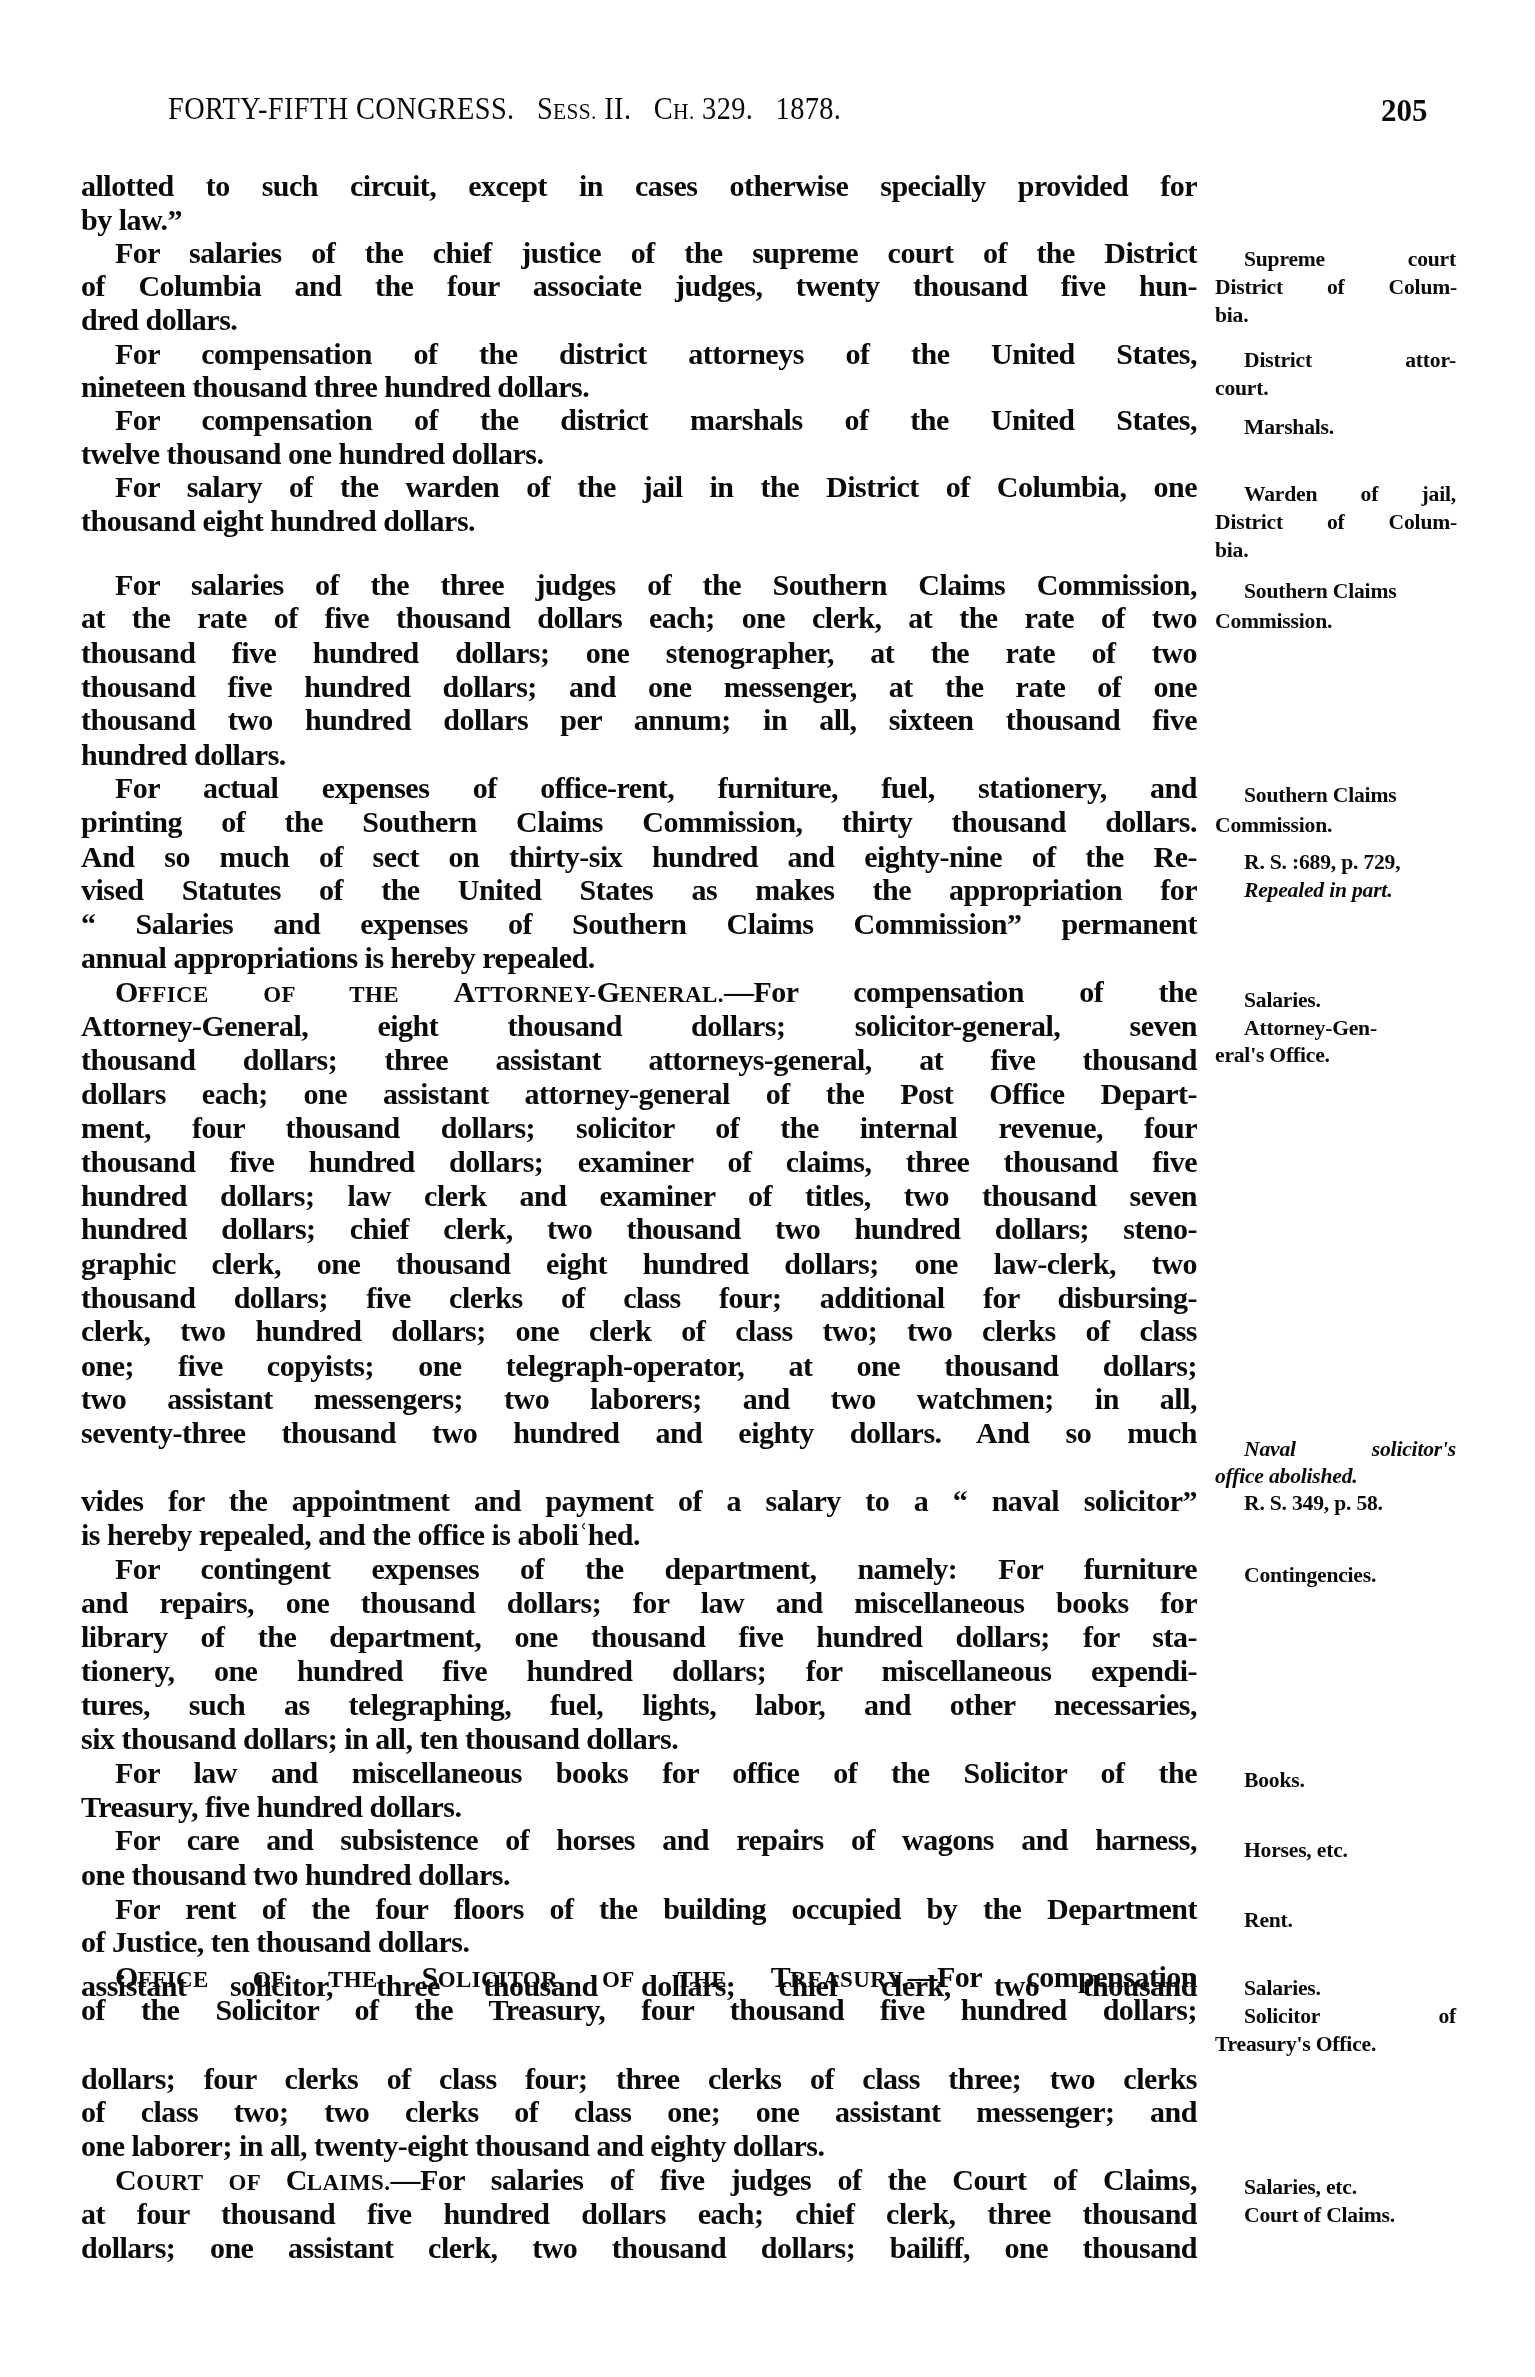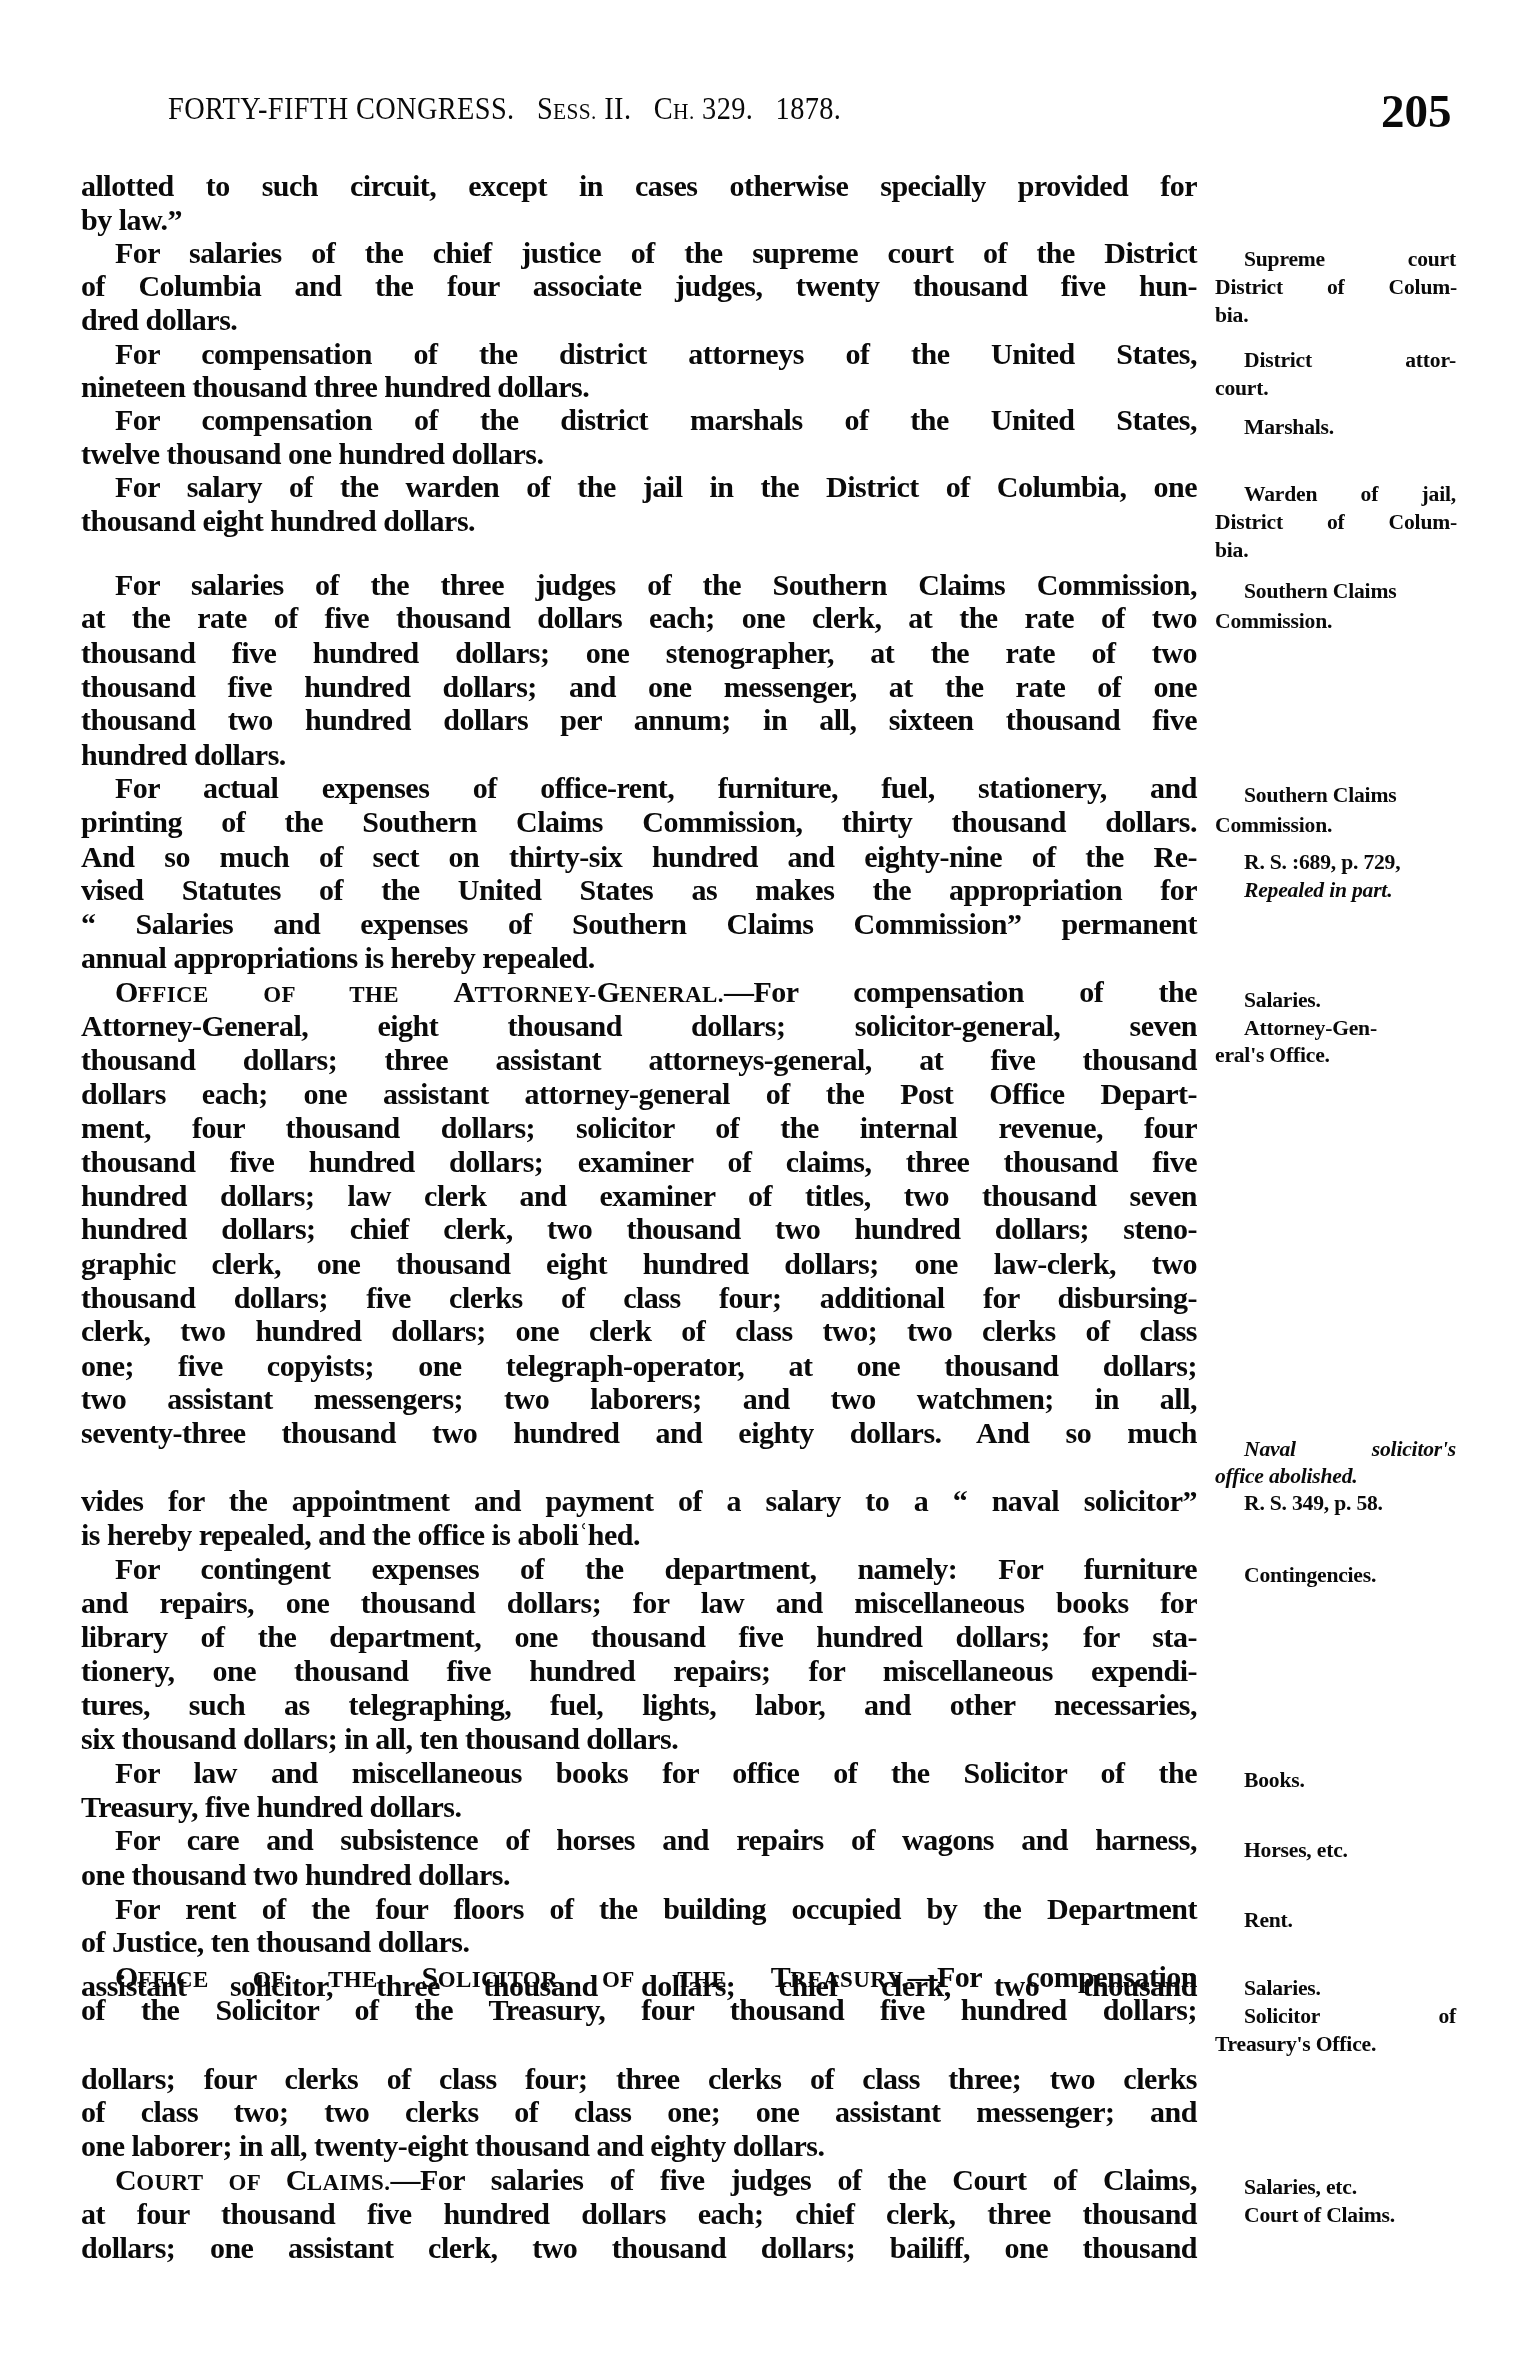--- a/index.html
+++ b/index.html
@@ -2,21 +2,21 @@
 <html style="font-size:13px"><head>
 <meta charset="utf-8">
 <style>
   html, body { margin:0; padding:0; background:#ffffff; }
   body { width:1536px; height:2377px; position:relative; overflow:hidden; color:#0a0a0a; }
   .page { position:absolute; left:0; top:0; width:1536px; height:2377px; background:#ffffff; }
   .hdr { position:absolute; top:90px; left:168px; width:933px; height:38px; font-family:"Liberation Serif","DejaVu Serif",serif; font-size:30.5px; line-height:38px; white-space:nowrap; letter-spacing:0.4px; transform:scaleX(0.93); transform-origin:left top; }
   .hdr span { display:inline-block; }
   .hdr .sc-big { font-size:30.5px; }
   .hdr .sc-small { font-size:23px; }
-  .pno { position:absolute; top:87px; left:1381px; font-family:"Liberation Serif","DejaVu Serif",serif; font-size:47px; font-weight:bold; line-height:48px; }
+  .pno { position:absolute; top:87px; left:1381px; font-family:"Liberation Serif","DejaVu Serif",serif; font-size:31px; font-weight:bold; line-height:48px; }
   .ln { position:absolute; left:81px; width:1116px; height:34px; font-family:"Liberation Serif","DejaVu Serif",serif; font-size:30px; line-height:34px; white-space:nowrap; text-align:justify; text-align-last:justify; font-weight:bold; letter-spacing:-0.5px; }
   .ln.ind { left:115px; width:1082px; }
   .ln.last { text-align-last:left; }
   .sc { font-size:23px; letter-spacing:0.4px; }
   .cap { font-size:30px; }
   .mn { position:absolute; left:1215px; width:242px; height:29px; font-family:"Liberation Serif","DejaVu Serif",serif; font-size:21.6px; line-height:29px; white-space:nowrap; font-weight:bold; letter-spacing:-0.2px; }
   .mn.ind { left:1244px; width:212px; }
   .mn.j { text-align:justify; text-align-last:justify; }
   .mn.it { font-style:italic; }
 </style>
@@ -71,21 +71,21 @@
   <div class="ln" style="top:1314px">clerk, two hundred dollars; one clerk of class two; two clerks of class</div>
   <div class="ln" style="top:1349px">one; five copyists; one telegraph-operator, at one thousand dollars;</div>
   <div class="ln" style="top:1382px">two assistant messengers; two laborers; and two watchmen; in all,</div>
   <div class="ln" style="top:1416px">seventy-three thousand two hundred and eighty dollars.   And so much</div>
   <div class="ln" style="top:1484px">vides for the appointment and payment of a salary to a “ naval solicitor”</div>
   <div class="ln last" style="top:1518px">is hereby repealed, and the office is aboliʿhed.</div>
 
   <div class="ln ind" style="top:1552px">For contingent expenses of the department, namely: For furniture</div>
   <div class="ln" style="top:1586px">and repairs, one thousand dollars; for law and miscellaneous books for</div>
   <div class="ln" style="top:1620px">library of the department, one thousand five hundred dollars; for sta-</div>
-  <div class="ln" style="top:1654px">tionery, one thousand five hundred repairs; for miscellaneous expendi-</div>
+  <div class="ln" style="top:1654px">tionery, one hundred five hundred dollars; for miscellaneous expendi-</div>
   <div class="ln" style="top:1688px">tures, such as telegraphing, fuel, lights, labor, and other necessaries,</div>
   <div class="ln last" style="top:1722px">six thousand dollars; in all, ten thousand dollars.</div>
   <div class="ln ind" style="top:1756px">For law and miscellaneous books for office of the Solicitor of the</div>
   <div class="ln last" style="top:1790px">Treasury, five hundred dollars.</div>
   <div class="ln ind" style="top:1823px">For care and subsistence of horses and repairs of wagons and harness,</div>
   <div class="ln last" style="top:1858px">one thousand two hundred dollars.</div>
   <div class="ln ind" style="top:1892px">For rent of the four floors of the building occupied by the Department</div>
   <div class="ln last" style="top:1925px">of Justice, ten thousand dollars.</div>
 
   <div class="ln ind" style="top:1960px"><span><span class="cap">O</span><span class="sc">FFICE OF THE </span><span class="cap">S</span><span class="sc">OLICITOR OF THE </span><span class="cap">T</span><span class="sc">REASURY.</span></span><span>—For compensation</span></div>

